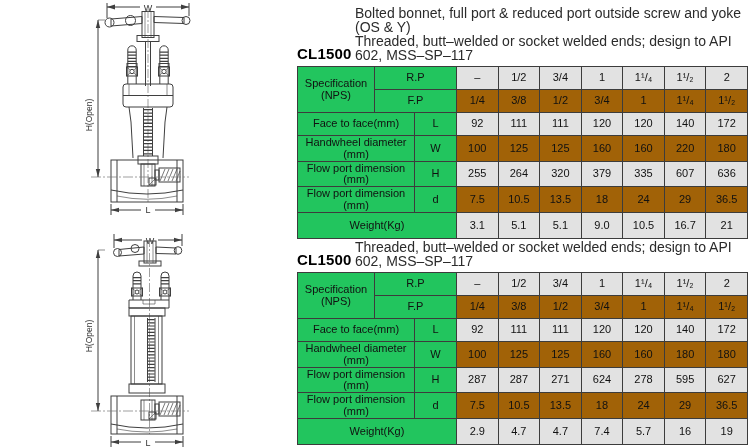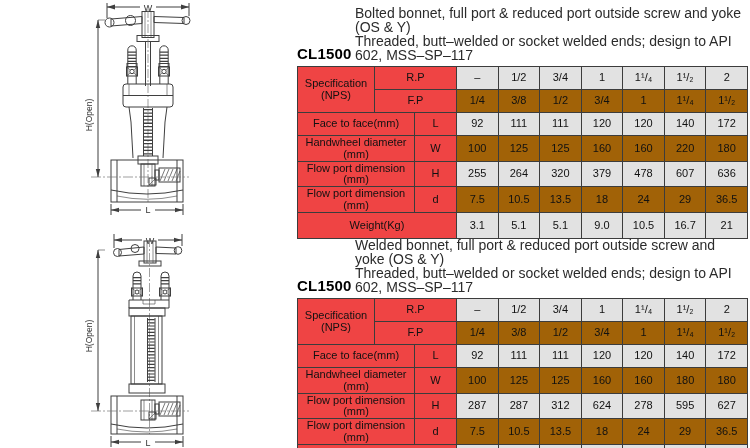--- a/index.html
+++ b/index.html
@@ -16,21 +16,21 @@
   .section2{top:238px;}
   .sec-header{display:flex;align-items:flex-end;min-height:30px;margin-bottom:4px;}
   .model{font-size:15px;font-weight:bold;color:#000;width:58px;flex:0 0 58px;padding-top:5px;letter-spacing:.2px;}
   .desc{font-size:14px;line-height:14px;color:#2b2b2b;}
   table.spec-table{
     border-collapse:collapse;table-layout:fixed;width:451px;
     font-size:11px;text-align:center;color:#111;
   }
   table.spec-table td{border:1px solid #3c3c3c;padding:0 1px;vertical-align:middle;line-height:11.5px;}
   col.c1{width:77px;} col.c2{width:40px;} col.c3{width:42px;}
-  .c-b{background:#ef4444;}
+  .c-b{background:#22c55e;}
   .c-g{background:#e2e2e2;}
   .c-w{background:#a16207;}
   tr.r23 td{height:22px;}
   tr.r25 td{height:24px;}
   tr.r26 td{height:25px;}
   svg{display:block;}
   svg text{font-family:"Liberation Sans", sans-serif;fill:#333;stroke:none;}
 </style>
 </head>
 <body>
@@ -292,21 +292,21 @@
     <tr class="r25">
       <td colspan="2" class="c-b">
         <div>Flow port dimension</div>
         <div>(mm)</div>
       </td>
       <td class="c-b">H</td>
       <td class="c-g">255</td>
       <td class="c-g">264</td>
       <td class="c-g">320</td>
       <td class="c-g">379</td>
-      <td class="c-g">478</td>
+      <td class="c-g">335</td>
       <td class="c-g">607</td>
       <td class="c-g">636</td>
     </tr>
     <tr class="r26">
       <td colspan="2" class="c-b">
         <div>Flow port dimension</div>
         <div>(mm)</div>
       </td>
       <td class="c-b">d</td>
       <td class="c-w">7.5</td>
@@ -328,21 +328,20 @@
       <td class="c-g">21</td>
     </tr>
     </tbody>
   </table>
 </div>
 
 <div class="section section2">
   <div class="sec-header">
     <div class="model">CL1500</div>
     <div class="desc">
-      <div>Welded bonnet, full port &amp; reduced port outside screw and yoke (OS &amp; Y)</div>
       <div>Threaded, butt–welded or socket welded ends; design to API 602, MSS–SP–117</div>
     </div>
   </div>
   <table class="spec-table">
     <colgroup>
         <col class="c1">
         <col class="c2">
         <col class="c3">
         <col>
         <col>
@@ -403,21 +402,21 @@
       <td class="c-w">180</td>
     </tr>
     <tr class="r25">
       <td colspan="2" class="c-b">
         <div>Flow port dimension</div>
         <div>(mm)</div>
       </td>
       <td class="c-b">H</td>
       <td class="c-g">287</td>
       <td class="c-g">287</td>
-      <td class="c-g">312</td>
+      <td class="c-g">271</td>
       <td class="c-g">624</td>
       <td class="c-g">278</td>
       <td class="c-g">595</td>
       <td class="c-g">627</td>
     </tr>
     <tr class="r26">
       <td colspan="2" class="c-b">
         <div>Flow port dimension</div>
         <div>(mm)</div>
       </td>

